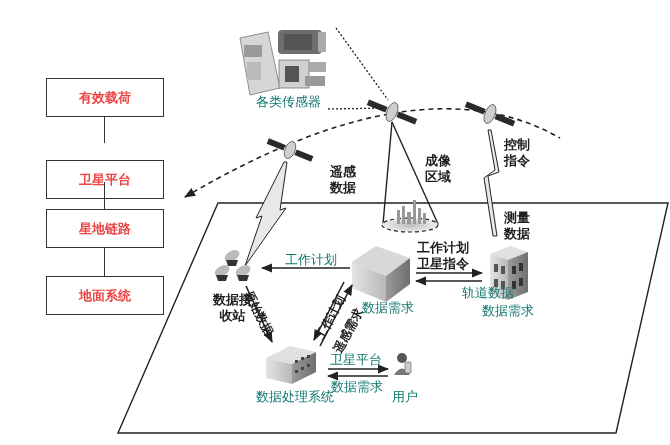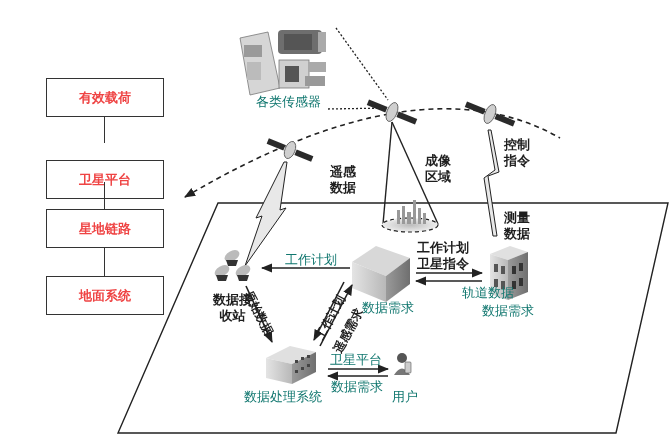--- a/index.html
+++ b/index.html
@@ -184,21 +184,21 @@
   <div>测量</div>
   <div>数据</div>
 </div>
 
 <div class="lbl-stack" style="left:213px;top:292px;text-align:center;">
   <div>数据接</div>
   <div>收站</div>
 </div>
 <div class="lbl" style="left:362px;top:300px;">数据需求</div>
 <div class="lbl" style="left:482px;top:303px;">数据需求</div>
-<div class="lbl" style="left:244px;top:389px;">数据处理系统</div>
+<div class="lbl" style="left:256px;top:389px;">数据处理系统</div>
 <div class="lbl" style="left:392px;top:378px;margin-top:11px;">用户</div>
 
 <div class="lbl" style="left:285px;top:252px;">工作计划</div>
 <div class="lbl-stack" style="left:417px;top:240px;">
   <div>工作计划</div>
   <div>卫星指令</div>
 </div>
 <div class="lbl" style="left:432px;top:285px;margin-left:30px;">轨道数据</div>
 <div class="rot" style="left:255px;top:288px;transform:rotate(63deg);">原始数据</div>
 <div class="rot" style="left:312px;top:335px;transform:rotate(-62deg);">工作计划</div>

